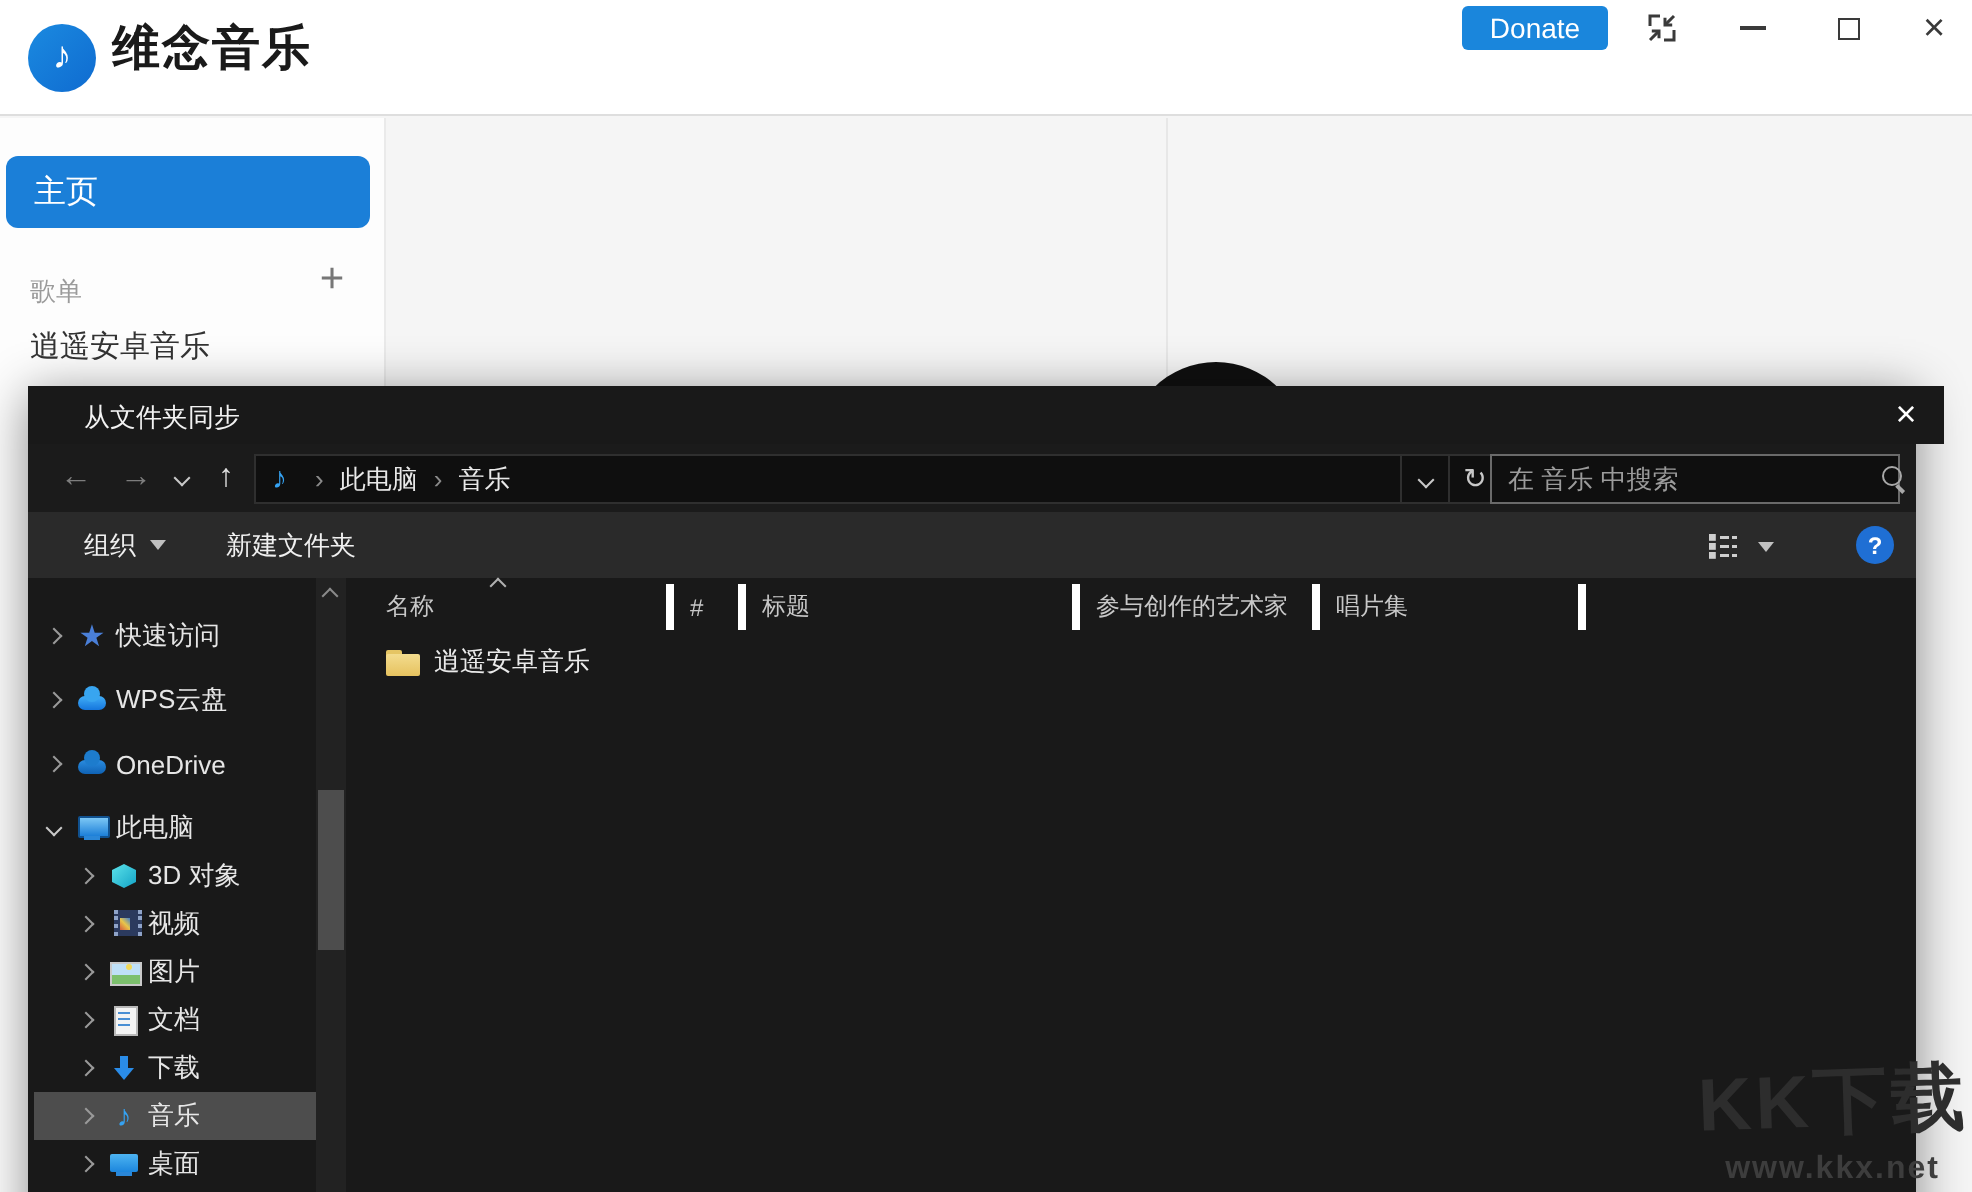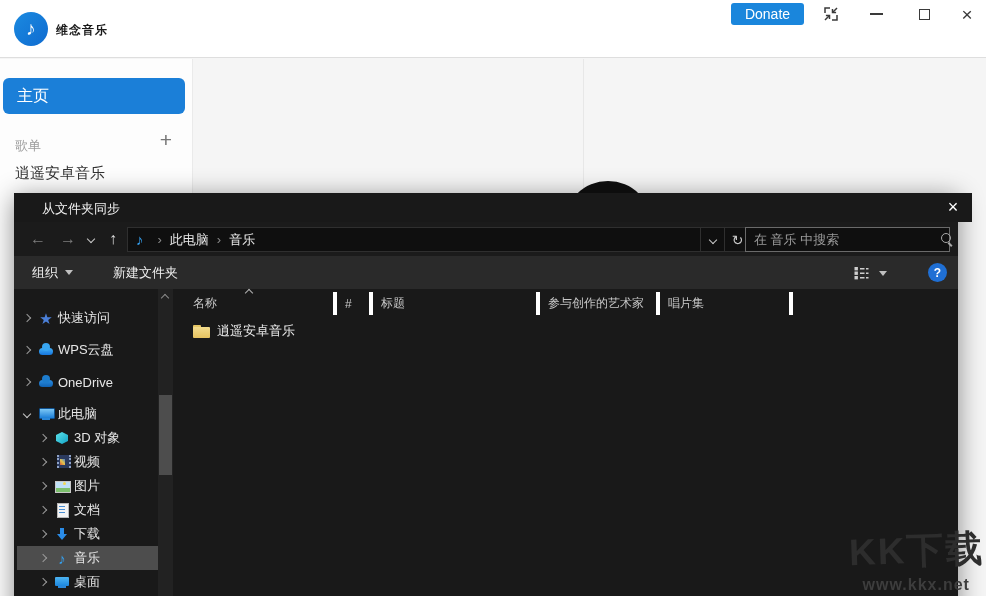--- a/index.html
+++ b/index.html
@@ -5,21 +5,21 @@
   * { margin:0; padding:0; box-sizing:border-box; }
   html,body { width:986px; height:596px; }
   body { font-family:"Liberation Sans","DejaVu Sans",sans-serif; }
   .screen { position:relative; width:986px; height:596px; background:#f5f5f5; overflow:hidden; }
 
   
   .app-header { position:absolute; left:0; top:0; width:986px; height:58px; background:#fff; border-bottom:1px solid #dedede; }
   .logo { position:absolute; left:14px; top:12px; width:34px; height:34px; border-radius:50%;
           background:linear-gradient(135deg,#1b8ae0,#0f6bd0); color:#fff; display:flex; align-items:center; justify-content:center;
           font-size:19px; font-weight:bold; }
-  .app-title { position:absolute; left:56px; top:22px; font-size:12px; font-weight:bold; color:#1a1a1a; letter-spacing:1px;text-align:right; }
+  .app-title { position:absolute; left:56px; top:8px; font-size:24px; font-weight:bold; color:#1a1a1a; letter-spacing:1px;text-align:right; }
   .donate-btn { position:absolute; left:731px; top:3px; width:73px; height:22px; background:#1a86dc; color:#fff;
                 border:none; border-radius:3px; font-size:14px; display:flex; align-items:center; justify-content:center; cursor:pointer; }
   .winctl { position:absolute; top:0; height:28px; display:flex; align-items:center; justify-content:center; color:#3a3a3a; }
   .ctl-mini { left:816px; width:30px; }
   .ctl-min { left:860px; width:32px; }
   .ctl-max { left:908px; width:32px; }
   .ctl-close { left:950px; width:34px; font-size:19px; line-height:1; }
   .min-glyph { width:13px; height:2px; background:#3a3a3a; }
   .max-glyph { width:11px; height:11px; border:1.5px solid #3a3a3a; }
 
@@ -63,21 +63,21 @@
                 display:flex; align-items:center; }
   .search-input { flex:1; background:transparent; border:none; outline:none; color:#cfcfcf; font-size:13px; padding:0 8px;
                   font-family:"Liberation Sans","DejaVu Sans",sans-serif; }
   .search-input::placeholder { color:#9b9b9b; opacity:1; }
   .mag { position:relative; width:18px; height:18px; margin-right:6px; cursor:pointer; }
   .mag::before { content:""; position:absolute; left:3px; top:2px; width:8px; height:8px; border:1.6px solid #a8a8a8; border-radius:50%; }
   .mag::after { content:""; position:absolute; left:11px; top:11px; width:5px; height:1.6px; background:#a8a8a8; transform:rotate(45deg); transform-origin:0 0; }
 
   .tool-row { position:absolute; left:0; top:63px; width:944px; height:33px; background:#2a2a2a; }
   .tool-item { position:absolute; top:0; height:33px; display:flex; align-items:center; gap:7px; color:#f0f0f0; font-size:13px; cursor:pointer; }
-  .ti-organize { left:18px; }
+  .ti-organize { left:28px; }
   .ti-newfolder { left:99px; }
   .caret-down { width:0; height:0; border-left:4px solid transparent; border-right:4px solid transparent; border-top:5px solid #c0c0c0; }
   .view-btn { position:absolute; left:840px; top:6px; width:50px; height:22px; display:flex; align-items:center; gap:10px; cursor:pointer; }
   .help-btn { position:absolute; left:914px; top:7px; width:19px; height:19px; border-radius:50%; background:#1f6fd4; color:#fff;
               font-size:12px; font-weight:bold; display:flex; align-items:center; justify-content:center; cursor:pointer; }
 
   .dlg-body { position:absolute; left:0; top:96px; width:944px; height:344px; background:#191919; }
 
   
   .tree-pane { position:absolute; left:0; top:0; width:160px; height:344px; }

